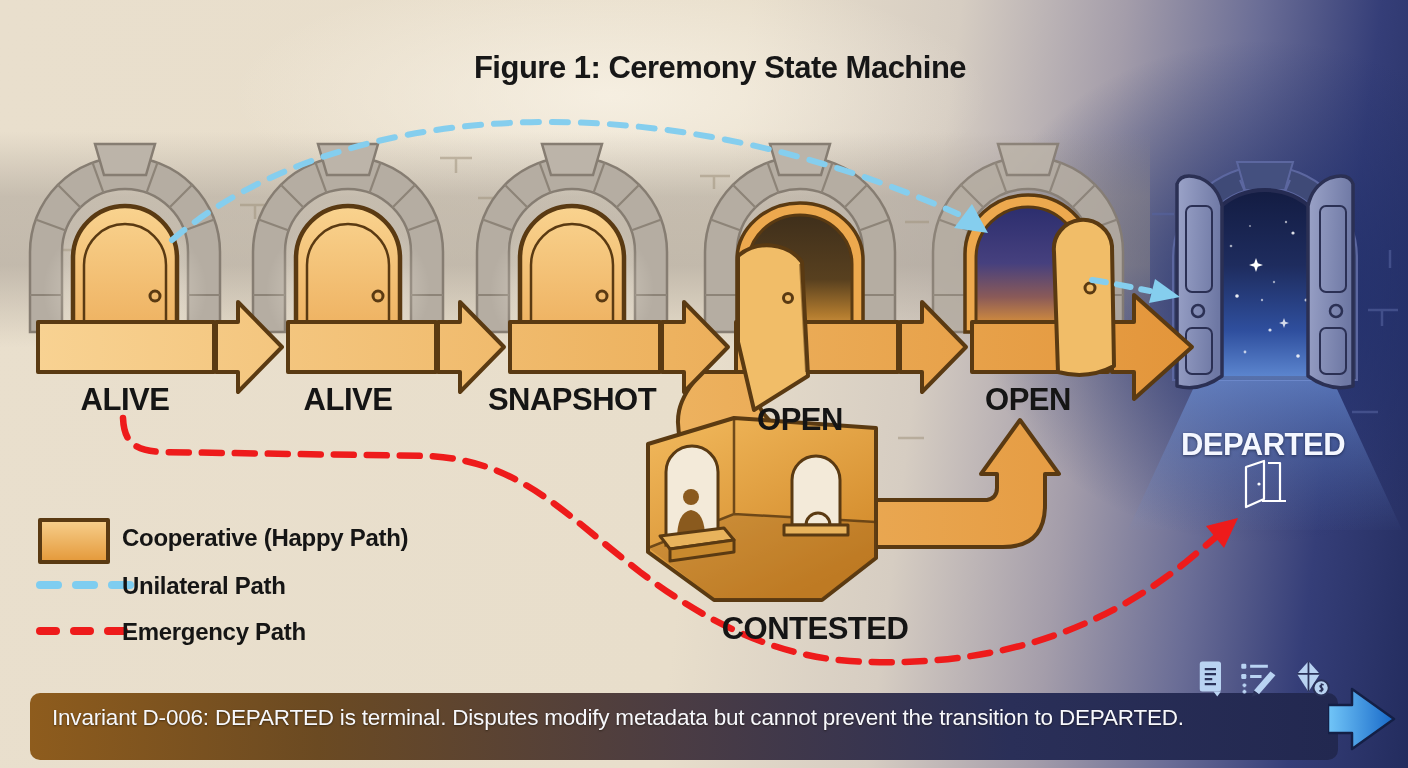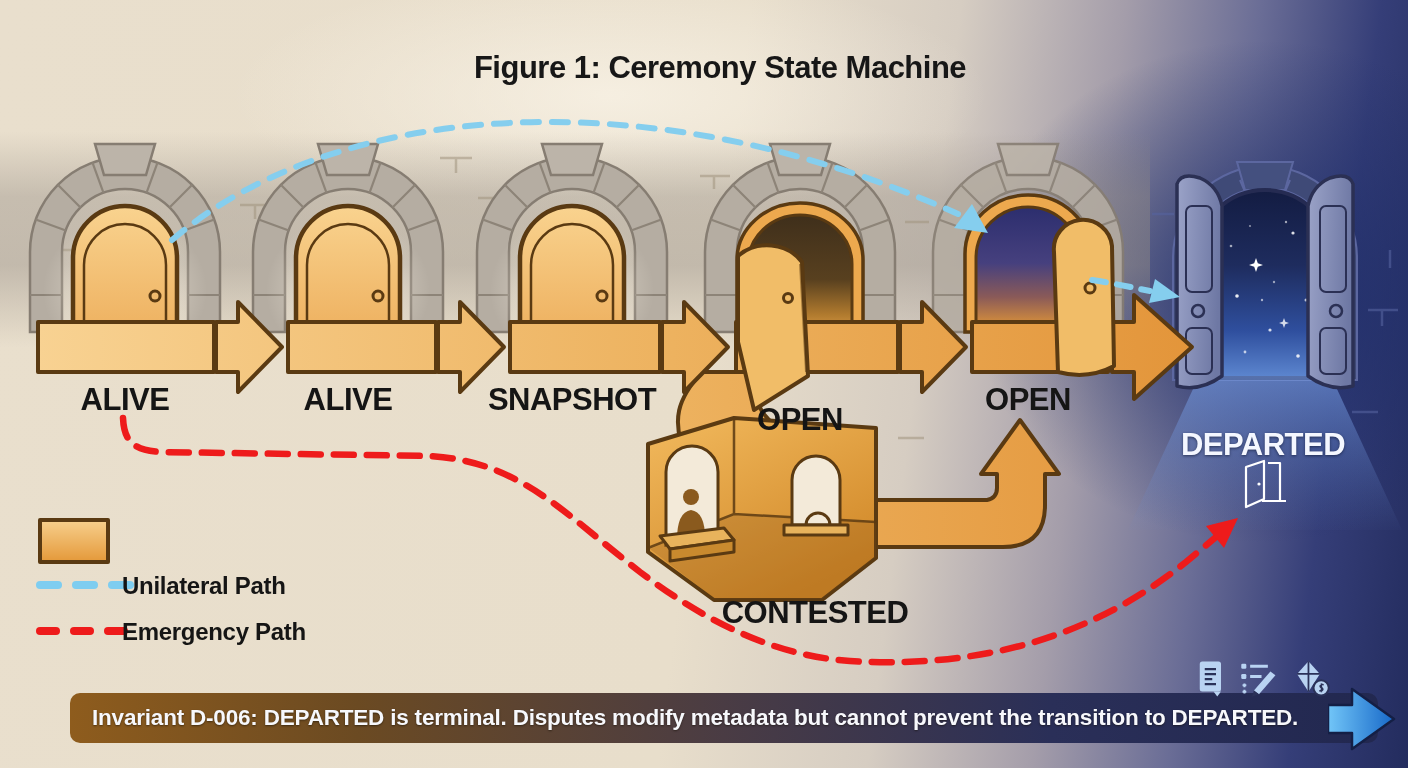--- a/index.html
+++ b/index.html
@@ -14,24 +14,24 @@
   #art{position:absolute;left:0;top:0;z-index:1;}
   .label{position:absolute;z-index:5;font-weight:700;color:#151515;letter-spacing:-0.5px;white-space:nowrap;}
   .state{font-size:31px;transform:translateX(-50%);}
   .state.light{color:#f4f7ff;text-shadow:0 1px 3px rgba(10,16,40,.6);text-align:center;}
   #title{top:26px;left:16px;width:100%;text-align:center;font-size:31px;color:#171717;margin-top:24px;}
   .legend-label{font-size:24px;font-weight:700;letter-spacing:-0.3px;}
   .swatch{position:absolute;z-index:5;left:38px;top:518px;width:64px;height:38px;border:4px solid #5a3a12;border-radius:2px;
     background:linear-gradient(180deg,#f6cd89,#e59b3d);}
   .dashrow{position:absolute;z-index:5;left:36px;display:flex;gap:10px;}
   .dashrow span{display:block;width:26px;height:8px;border-radius:4px;}
-  #banner{position:absolute;z-index:5;left:30px;top:693px;width:1308px;height:50px;border-radius:10px;
+  #banner{position:absolute;z-index:5;left:30px;top:693px;width:1308px;height:67px;border-radius:10px;
     background:linear-gradient(90deg,#8e5c1d 0%,#6b4a22 22%,#4a3c44 50%,#2a2f58 75%,#222850 100%);
-    color:#f7f8fc;font-size:22.5px;font-weight:700;letter-spacing:-0.2px;line-height:50px;padding-left:22px;box-sizing:border-box;
-    text-shadow:0 1px 2px rgba(20,15,5,.55);white-space:nowrap;margin-left:40px;}
+    color:#f7f8fc;font-size:22.5px;font-weight:400;letter-spacing:-0.2px;line-height:50px;padding-left:22px;box-sizing:border-box;
+    text-shadow:0 1px 2px rgba(20,15,5,.55);white-space:nowrap;}
   #banner-arrow{position:absolute;z-index:6;left:1328px;top:685px;}
   #icon-row{position:absolute;z-index:6;left:1196px;top:660px;display:flex;gap:14px;align-items:flex-end;}
 </style>
 </head>
 <body>
 
 <div id="stage">
 
 <svg id="art" width="1408" height="768" viewBox="0 0 1408 768" xmlns="http://www.w3.org/2000/svg" xmlns:xlink="http://www.w3.org/1999/xlink">
   <defs>
@@ -250,23 +250,24 @@
 </svg>
 
 <div id="title" class="label">Figure 1: Ceremony State Machine</div>
 
 <div class="label state" style="left:125px;top:382px">ALIVE</div>
 <div class="label state" style="left:348px;top:382px">ALIVE</div>
 <div class="label state" style="left:572px;top:382px">SNAPSHOT</div>
 <div class="label state" style="left:800px;top:402px">OPEN</div>
 <div class="label state" style="left:1028px;top:382px">OPEN</div>
 <div class="label state light" style="left:1263px;top:427px">DEPARTED</div>
-<div class="label state" style="left:815px;top:595px">CONTESTED</div>
+<div class="label state" style="left:815px;top:611px">CONTESTED</div>
 
 <div class="swatch"></div>
+<div class="label legend-label" style="left:122px;top:524px">Cooperative (Happy Path)</div>
 <div class="dashrow" style="top:581px">
   <span style="background:#7ecdf0"></span>
       <span style="background:#7ecdf0"></span>
       <span style="background:#7ecdf0"></span>
 </div>
 <div class="label legend-label" style="left:122px;top:572px">Unilateral Path</div>
 <div class="dashrow" style="top:627px">
   <span style="background:#ee1b1b;width:24px"></span>
       <span style="background:#ee1b1b;width:24px"></span>
       <span style="background:#ee1b1b;width:24px"></span>

